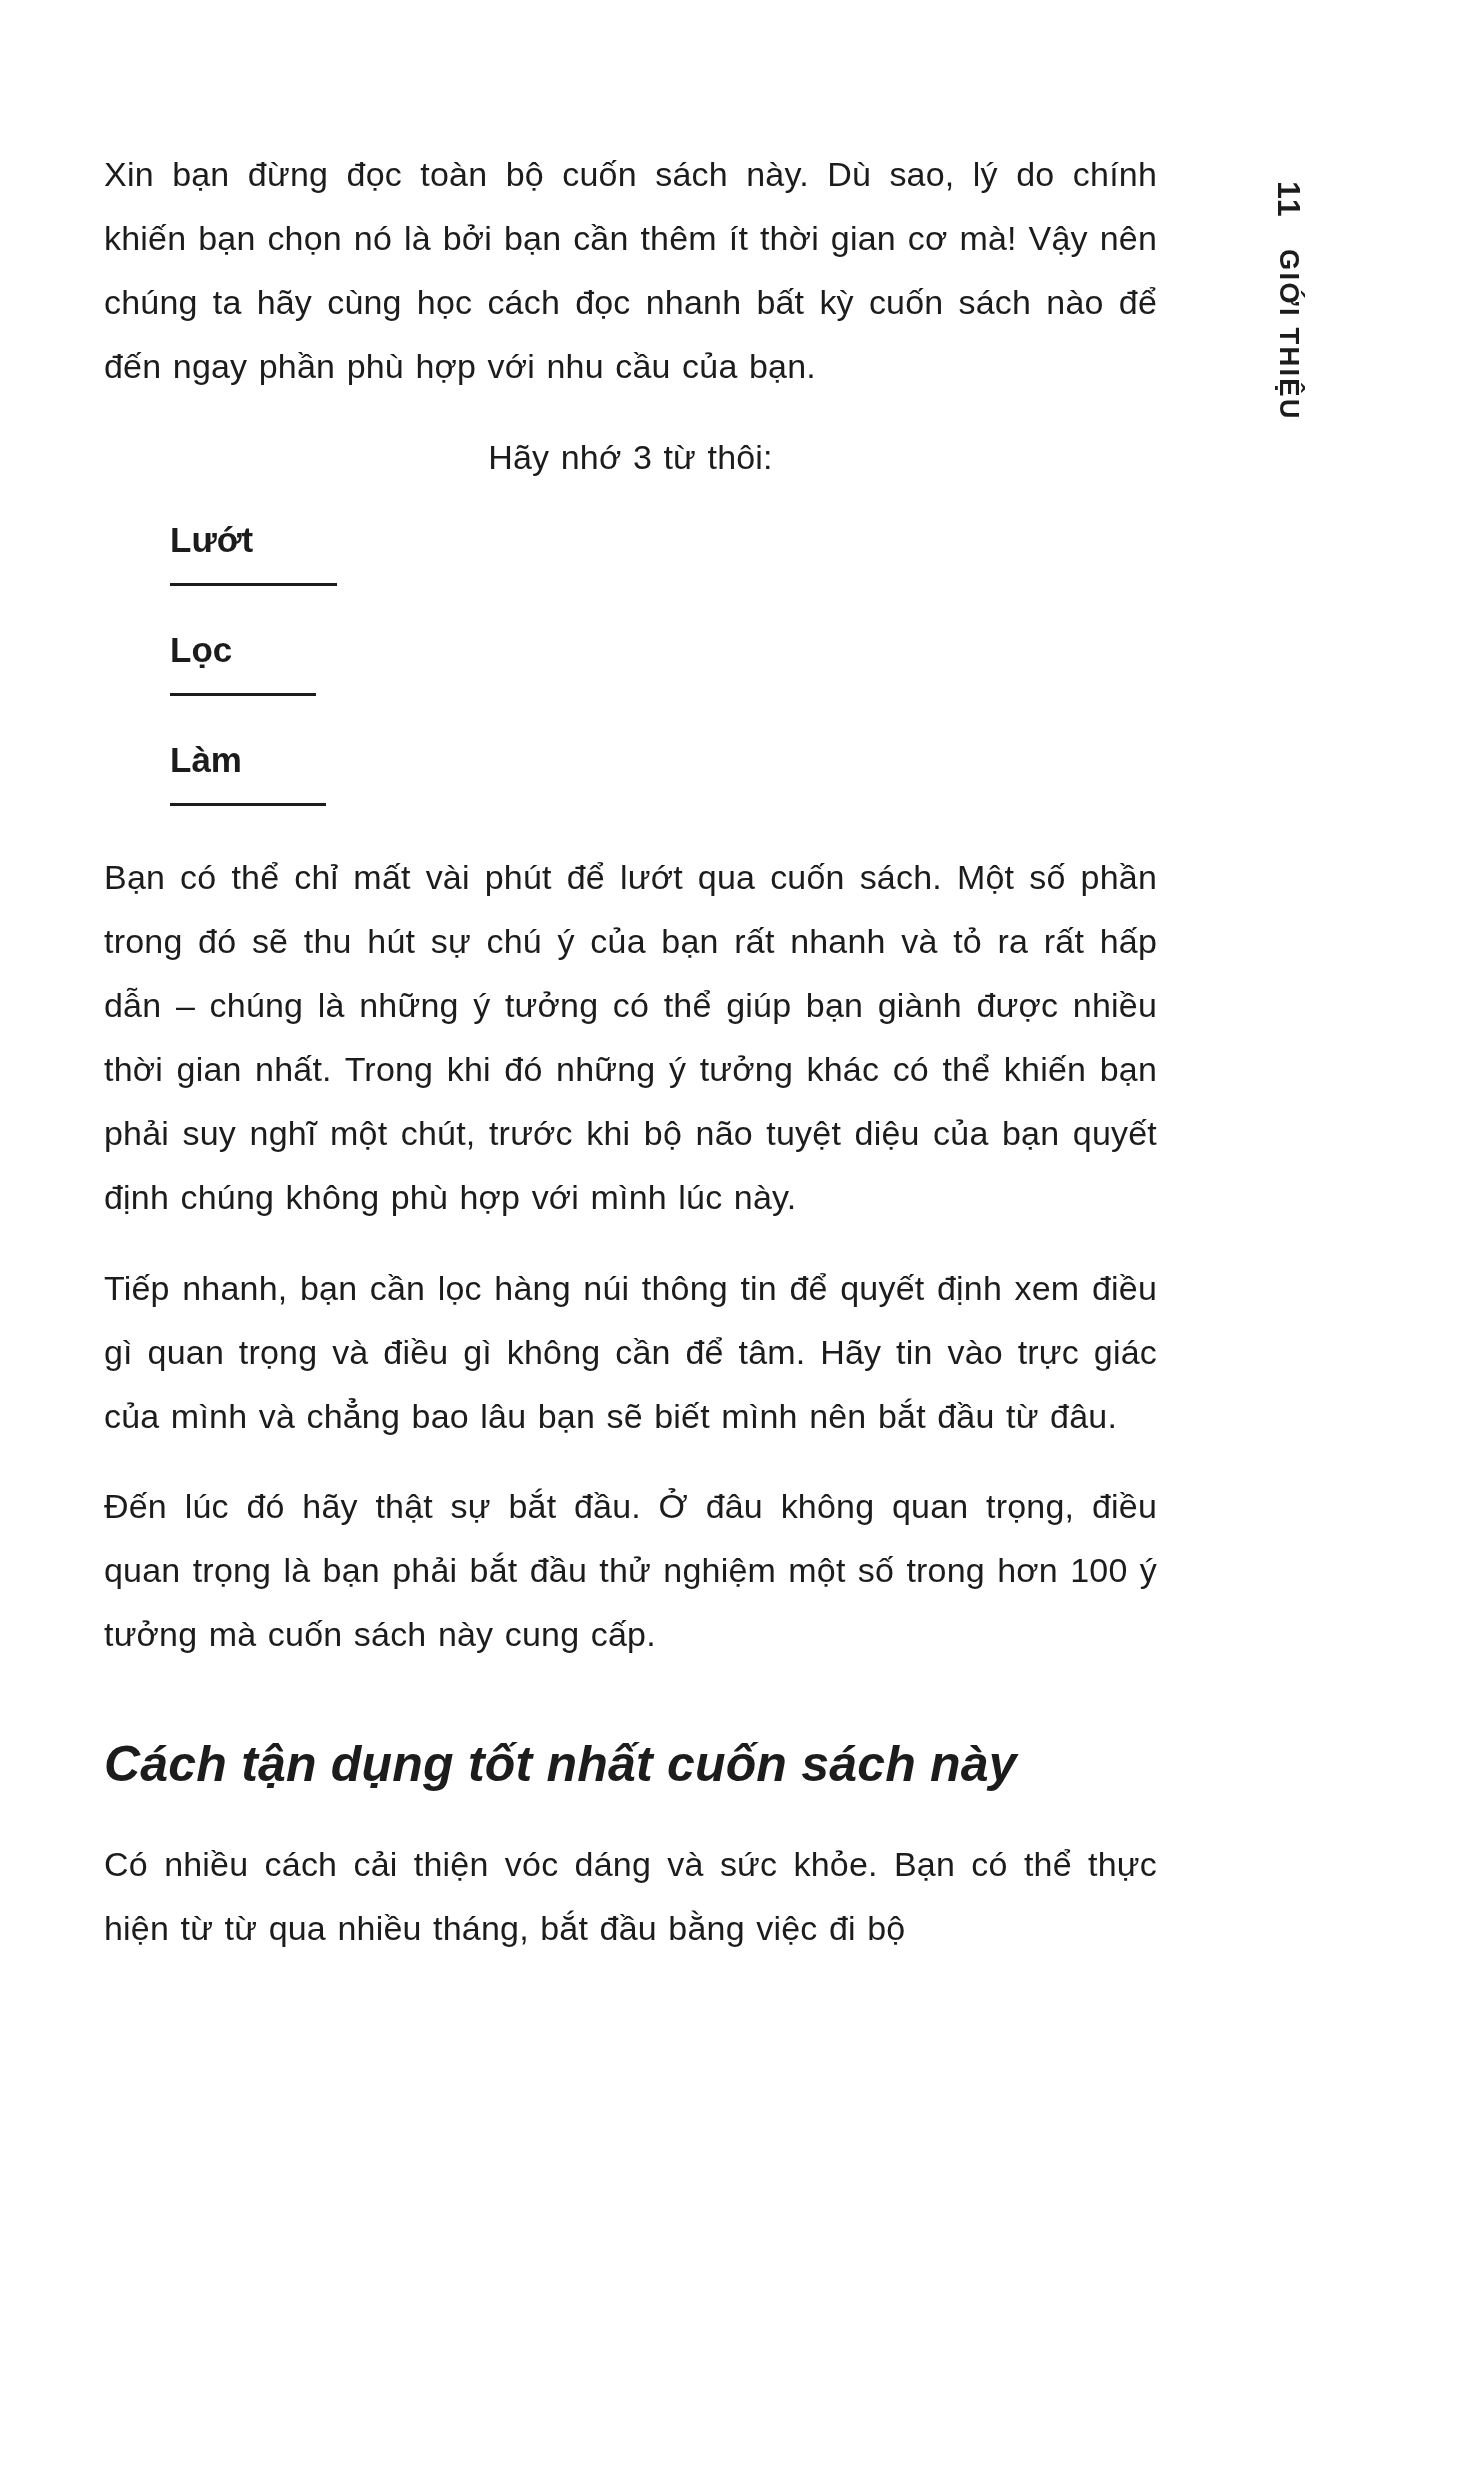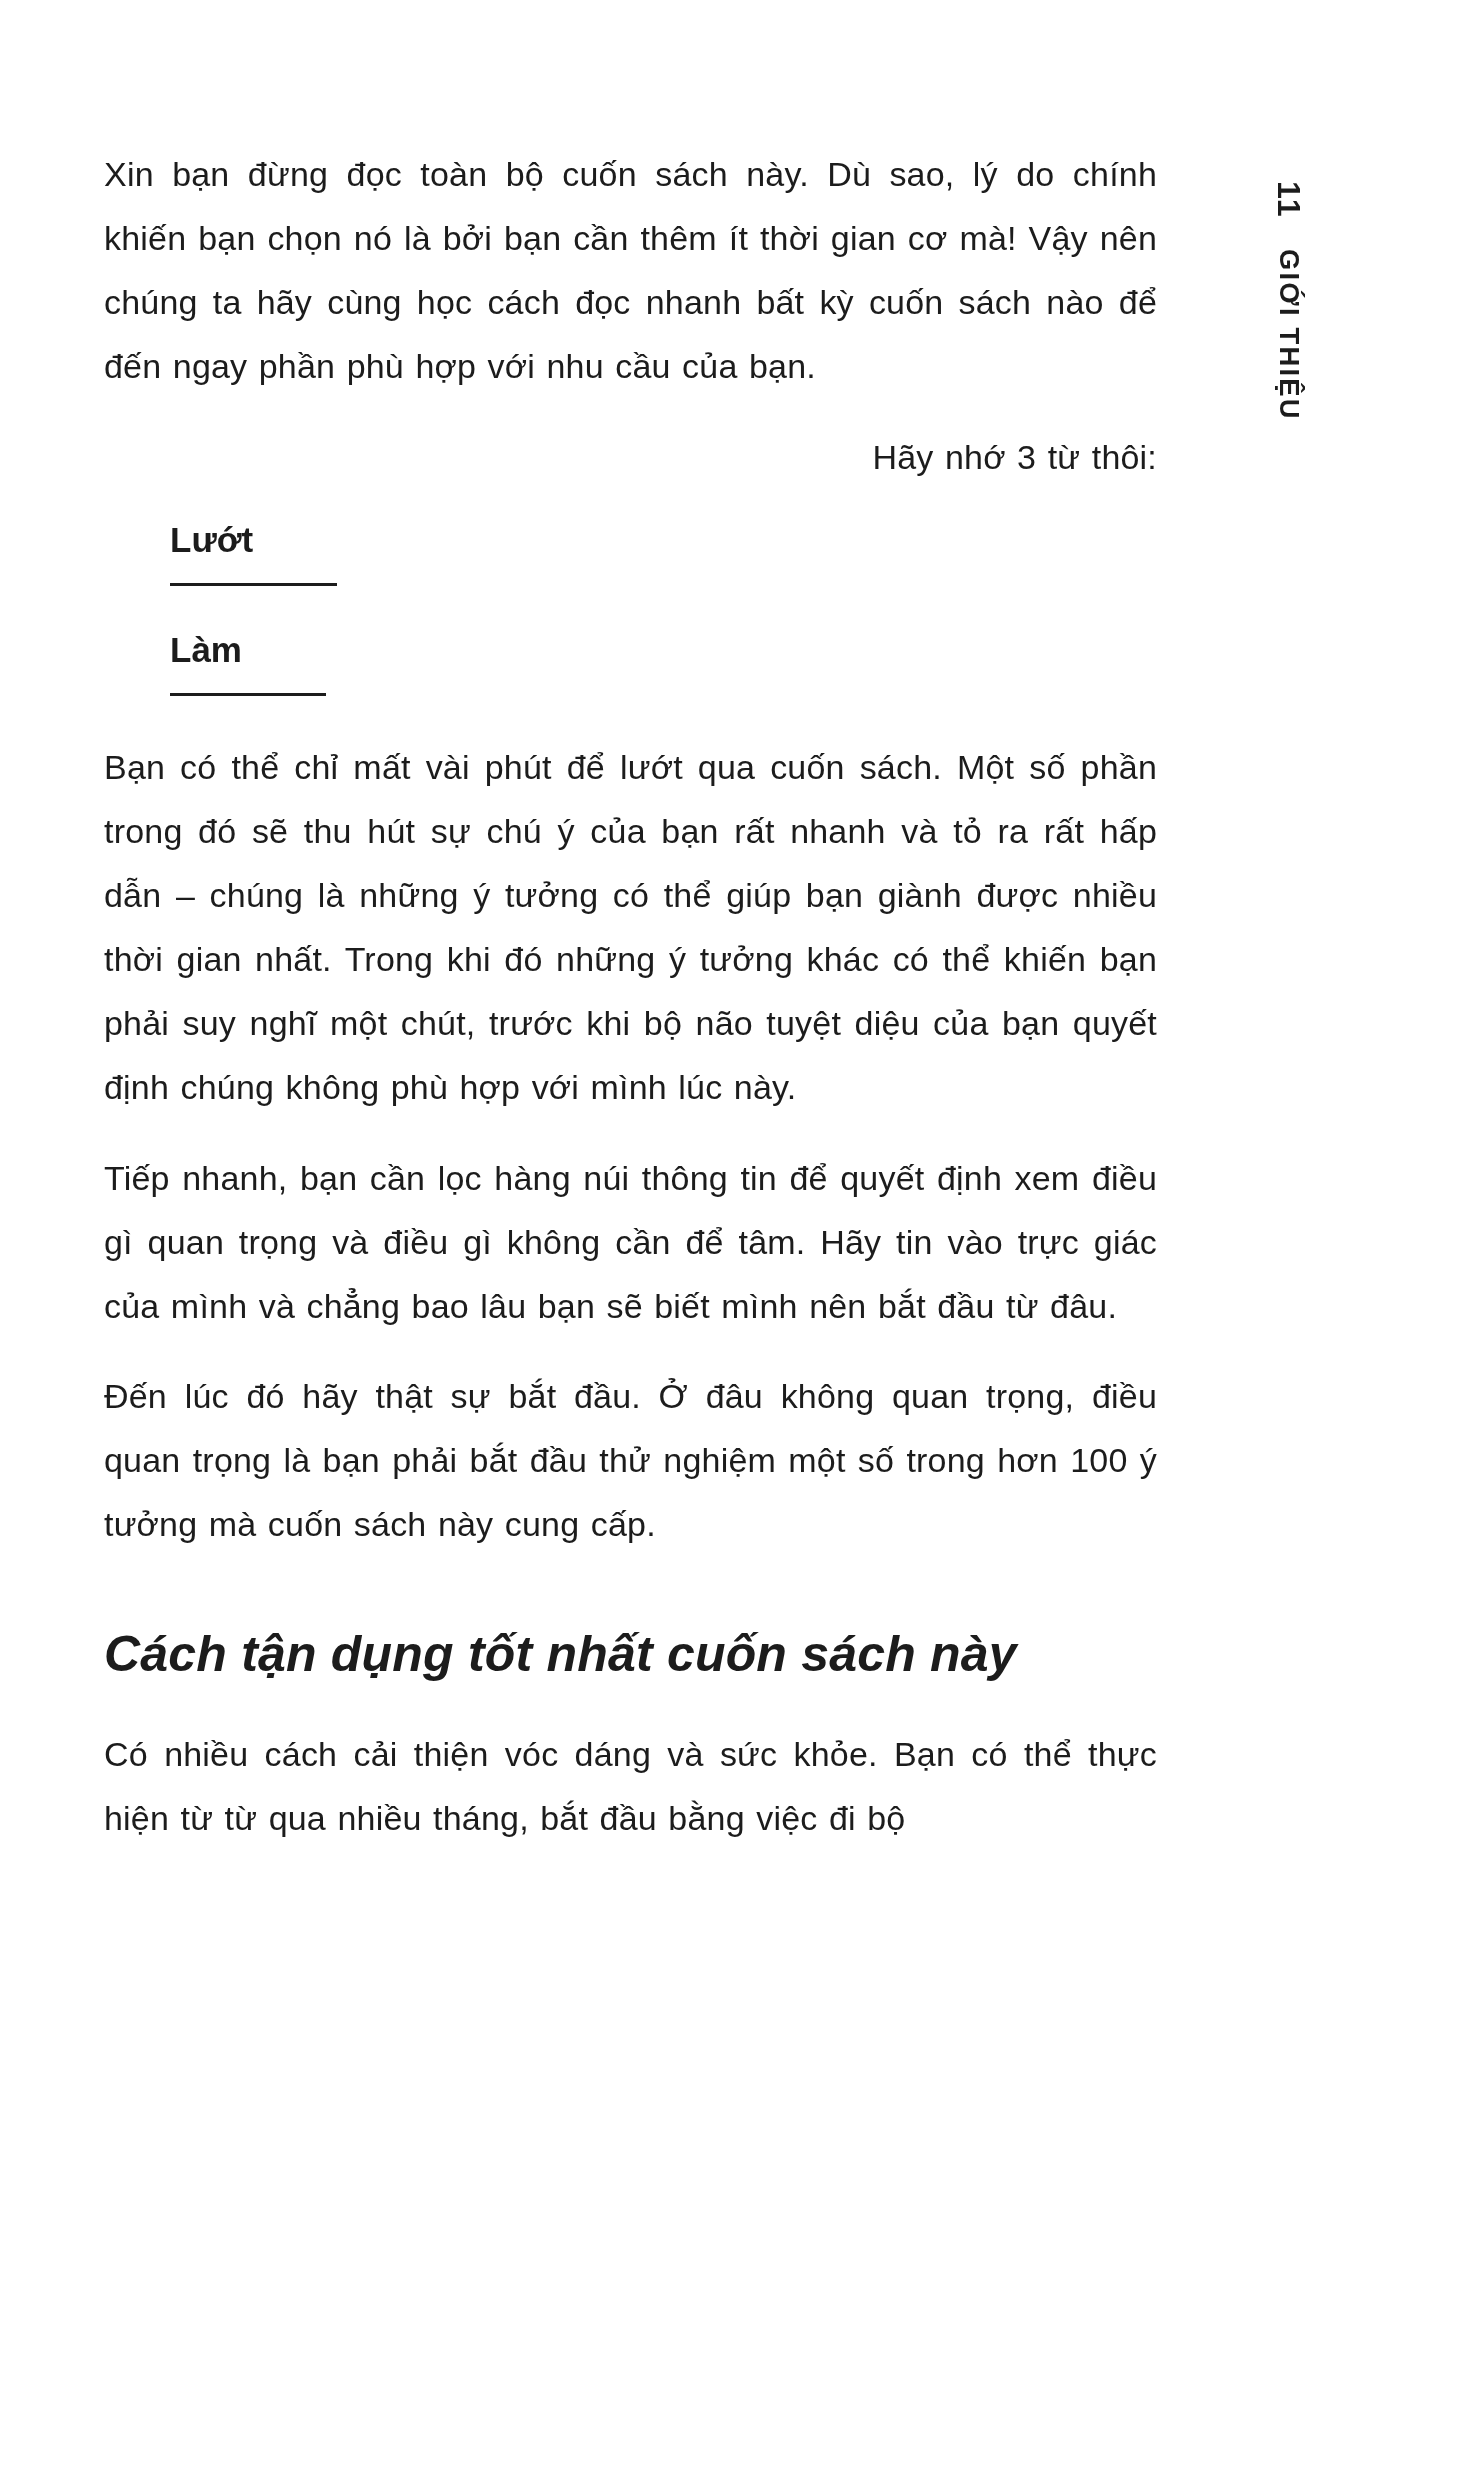--- a/index.html
+++ b/index.html
@@ -24,21 +24,21 @@
   }
   .para {
     font-size: 34px;
     line-height: 64px;
     text-align: justify;
     margin: 0 0 26.5px 0;
     letter-spacing: 0.2px;
     word-spacing: 1.8px;
   }
   .para.short {
-    text-align: right;
+    text-align: center;
     margin-bottom: 16px;
   }
   .keyword-list {
     margin: 26.5px 0 39px 0;
     padding: 0;
     list-style: none;
   }
   .keyword-item {
     display: block;
     margin: 0 0 39px 66px;
@@ -92,20 +92,23 @@
 
     <p class="para">Xin bạn đừng đọc toàn bộ cuốn sách này. Dù sao, lý do chính khiến bạn chọn nó là bởi bạn cần thêm ít thời gian cơ mà! Vậy nên chúng ta hãy cùng học cách đọc nhanh bất kỳ cuốn sách nào để đến ngay phần phù hợp với nhu cầu của bạn.</p>
 
     <p class="para short">Hãy nhớ 3 từ thôi:</p>
 
     <div class="keyword-list">
       <div class="keyword-item">
         <span class="keyword-word">Lướt</span>
       </div>
       <div class="keyword-item">
+        <span class="keyword-word">Lọc</span>
+      </div>
+      <div class="keyword-item">
         <span class="keyword-word">Làm</span>
       </div>
     </div>
 
     <p class="para">Bạn có thể chỉ mất vài phút để lướt qua cuốn sách. Một số phần trong đó sẽ thu hút sự chú ý của bạn rất nhanh và tỏ ra rất hấp dẫn – chúng là những ý tưởng có thể giúp bạn giành được nhiều thời gian nhất. Trong khi đó những ý tưởng khác có thể khiến bạn phải suy nghĩ một chút, trước khi bộ não tuyệt diệu của bạn quyết định chúng không phù hợp với mình lúc này.</p>
 
     <p class="para">Tiếp nhanh, bạn cần lọc hàng núi thông tin để quyết định xem điều gì quan trọng và điều gì không cần để tâm. Hãy tin vào trực giác của mình và chẳng bao lâu bạn sẽ biết mình nên bắt đầu từ đâu.</p>
 
     <p class="para">Đến lúc đó hãy thật sự bắt đầu. Ở đâu không quan trọng, điều quan trọng là bạn phải bắt đầu thử nghiệm một số trong hơn 100 ý tưởng mà cuốn sách này cung cấp.</p>
 

